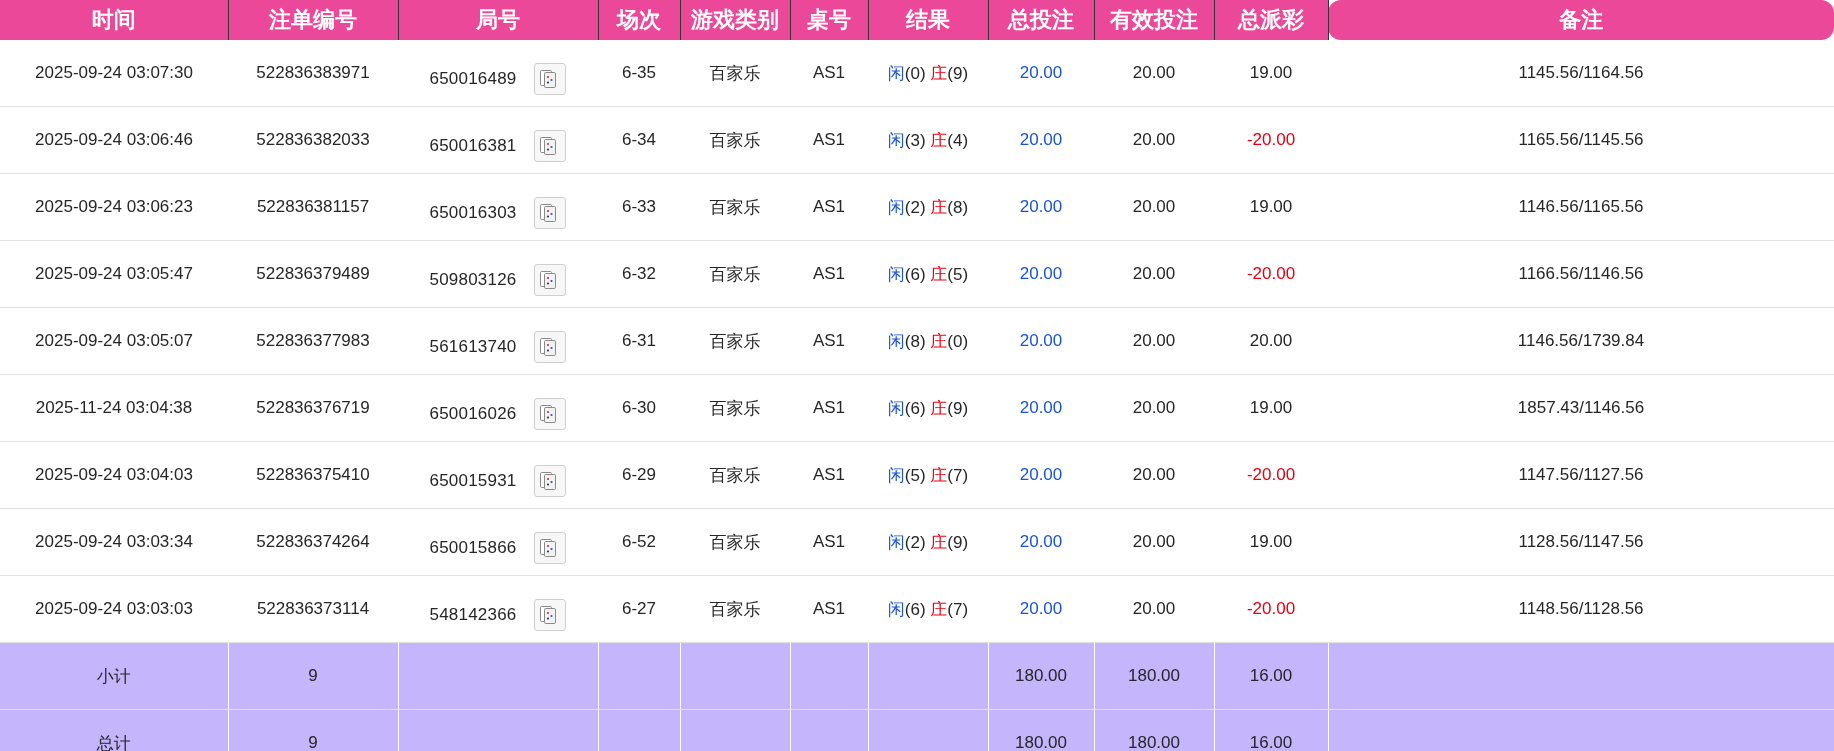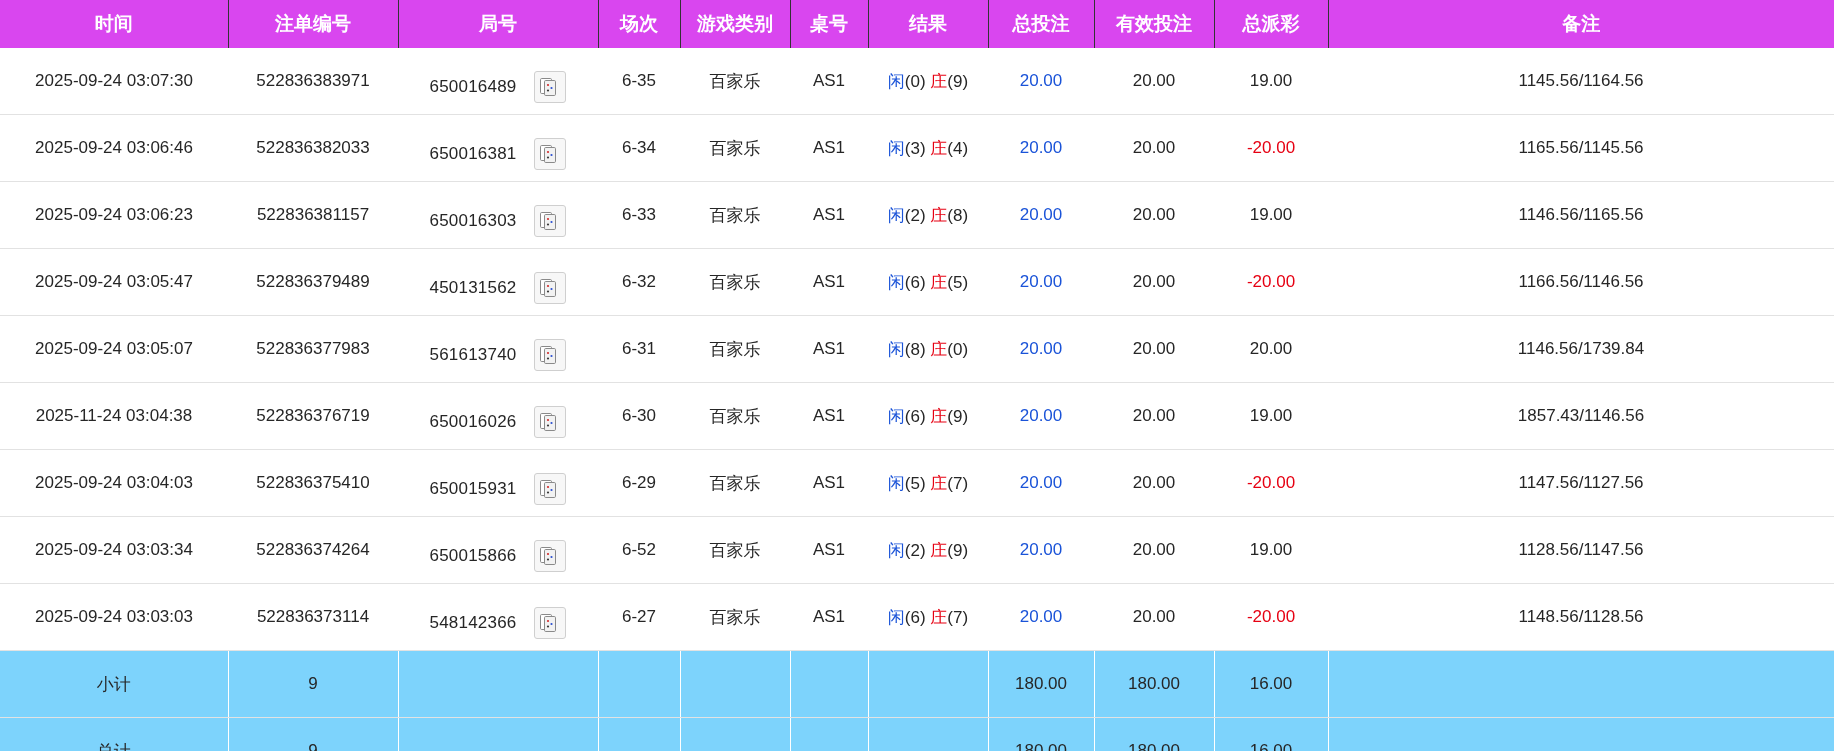--- a/index.html
+++ b/index.html
@@ -15,32 +15,33 @@
     -webkit-font-smoothing: antialiased;
   }
   .bet-table {
     width: 1834px;
     border-collapse: collapse;
     table-layout: fixed;
     font-size: 17px;
     color: #222;
   }
   .bet-table thead th {
-    background: #d946ef;
+    background: #ec4899;
     color: #ffffff;
-    font-size: 19px;
+    font-size: 22px;
     font-weight: bold;
-    height: 48px;
+    height: 40px;
     padding: 0 4px;
     text-align: center;
     border-right: 1px solid #333;
     white-space: nowrap;
   }
   .bet-table thead th:last-child {
     border-right: none;
+    border-radius: 13px;
   }
   .bet-table tbody td {
     height: 66px;
     text-align: center;
     border-bottom: 1px solid #e2e2e2;
     padding: 0 4px;
     white-space: nowrap;
     font-size: 17px;
     color: #262626;
   }
@@ -81,21 +82,21 @@
     position: relative;
     flex: 0 0 auto;
   }
   .card-icon svg { display: block; }
 
   .blue { color: #1a53d8; }
   .red  { color: #e60012; }
   .bet-amount { color: #1a53d8; }
 
   .summary-row td {
-    background: #7dd3fc;
+    background: #c4b5fd;
     color: #ffffff;
     height: 41px;
     font-size: 17px;
     border-bottom: 1px solid #ffffff;
     border-right: 1px solid #ffffff;
   }
   .summary-row td:last-child { border-right: none; }
   .summary-row.total td { border-bottom: none; }
   .summary-label { font-weight: normal; }
 </style>
@@ -220,21 +221,21 @@
     <td><span class="v-validbet">20.00</span></td>
     <td><span class="v-payout">19.00</span></td>
     <td><span class="v-remark">1146.56/1165.56</span></td>
   </tr>
 
   <tr class="data-row">
     <td><span class="v-time">2025-09-24 03:05:47</span></td>
     <td><span class="v-order">522836379489</span></td>
     <td>
       <div class="round-cell">
-        <span class="round-no v-round">450131562</span>
+        <span class="round-no v-round">509803126</span>
         <span class="card-icon">
           <svg width="20" height="18" viewBox="0 0 20 18" aria-hidden="true">
             <rect x="0.5" y="0.5" width="11" height="15" rx="1.2" fill="#ffffff" stroke="#8a8a8a"></rect>
             <rect x="4.5" y="2.5" width="11" height="15" rx="1.2" fill="#f2f2f2" stroke="#8a8a8a"></rect>
             <circle cx="8" cy="7" r="1.1" fill="#d12b2b"></circle>
             <circle cx="11.5" cy="10" r="1.1" fill="#2b4fd1"></circle>
             <circle cx="8" cy="12.5" r="1.1" fill="#3a3a3a"></circle>
           </svg>
         </span>
       </div>

